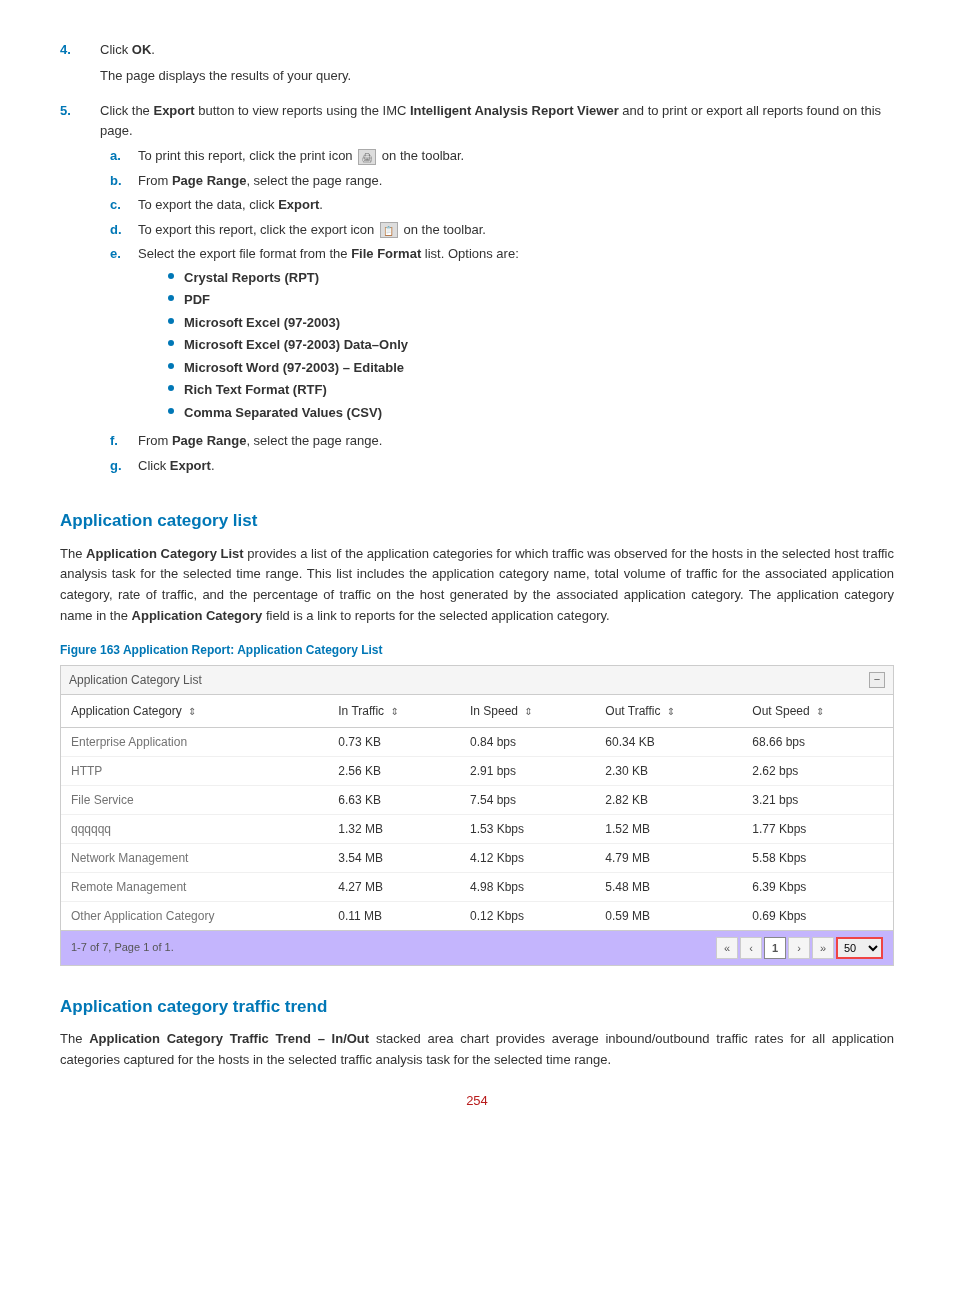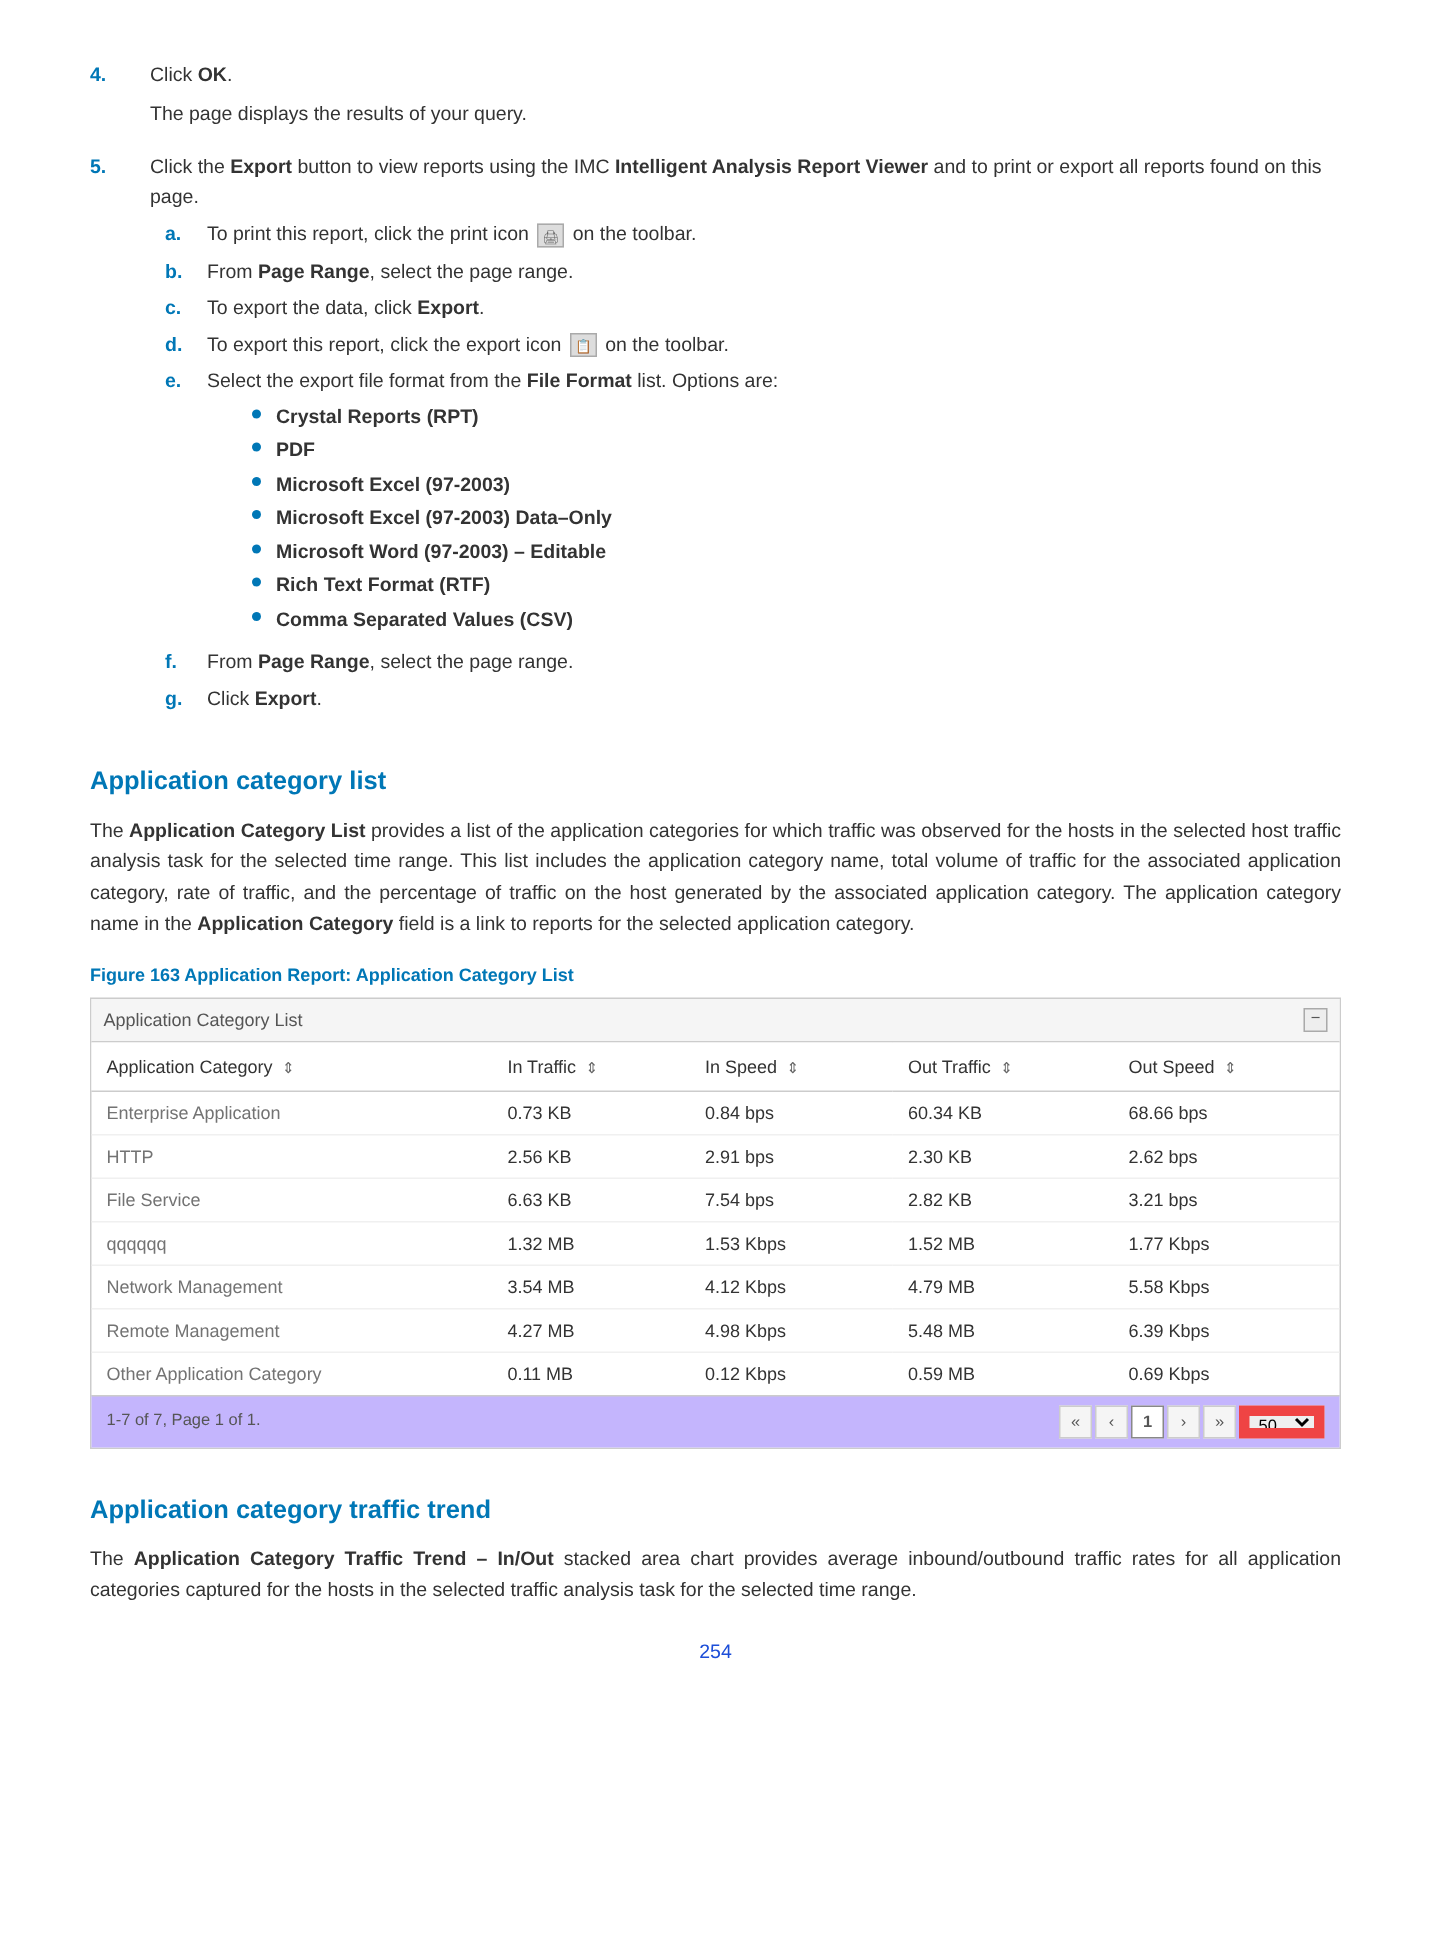--- a/index.html
+++ b/index.html
@@ -185,29 +185,29 @@
       color: #555;
     }
     .page-btn.active {
       background: #fff;
       border-color: #888;
       font-weight: bold;
     }
     .page-size-select {
       height: 22px;
       font-size: 11px;
-      border: 7px solid #ef4444;
+      border: 2px solid #ef4444;
       padding: 0 2px;
     }
 
     .page-number {
       text-align: center;
       margin-top: 20px;
       font-size: 13px;
-      color: #1d4ed8;
+      color: #b91c1c;
     }
 
     
     .inline-icon {
       display: inline-block;
       width: 18px;
       height: 16px;
       background: #ddd;
       border: 1px solid #aaa;
       vertical-align: middle;

